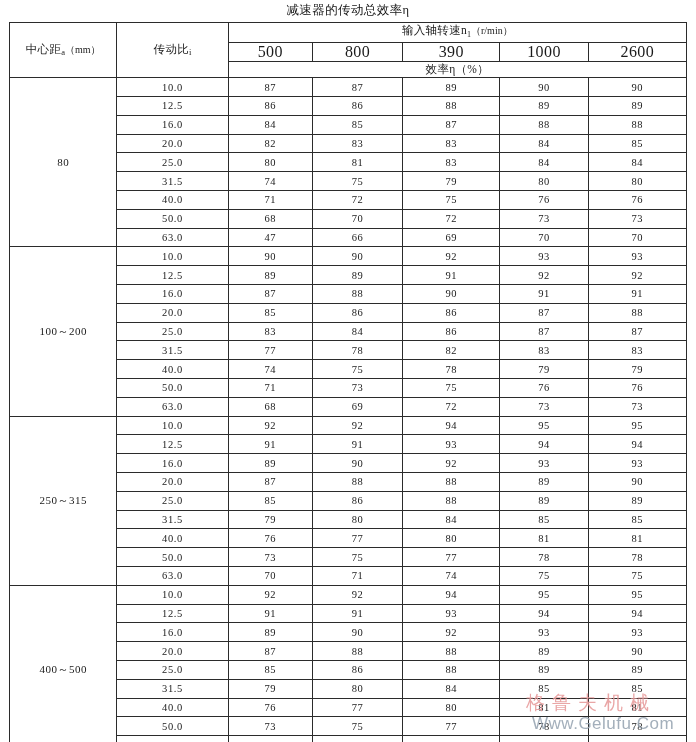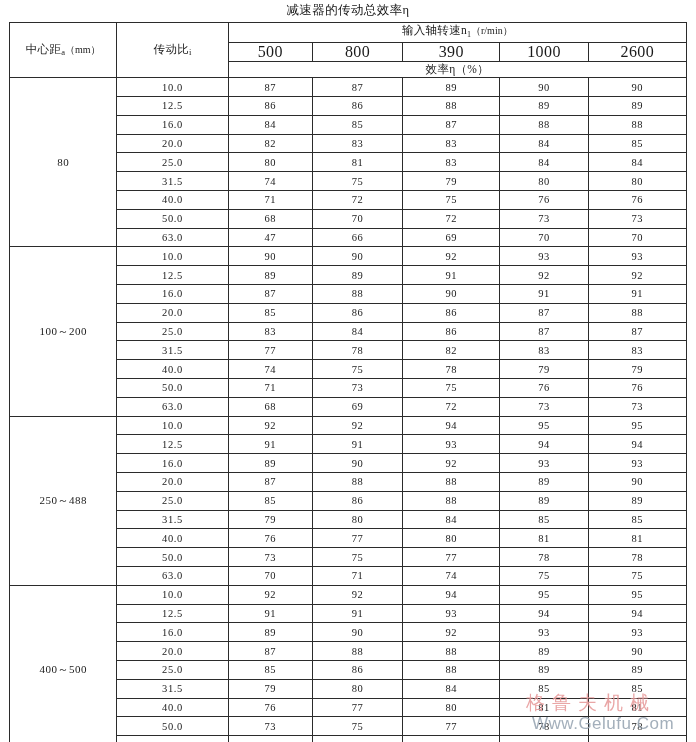--- a/index.html
+++ b/index.html
@@ -332,21 +332,21 @@
           </tr>
           <tr>
             <td class="ratio-cell">63.0</td>
             <td class="val-cell">68</td>
             <td class="val-cell">69</td>
             <td class="val-cell">72</td>
             <td class="val-cell">73</td>
             <td class="val-cell">73</td>
           </tr>
           <tr class="group-start">
-            <td rowspan="9" class="grp-label">250～488</td>
+            <td rowspan="9" class="grp-label">250～315</td>
             <td class="ratio-cell">10.0</td>
             <td class="val-cell">92</td>
             <td class="val-cell">92</td>
             <td class="val-cell">94</td>
             <td class="val-cell">95</td>
             <td class="val-cell">95</td>
           </tr>
           <tr>
             <td class="ratio-cell">12.5</td>
             <td class="val-cell">91</td>

